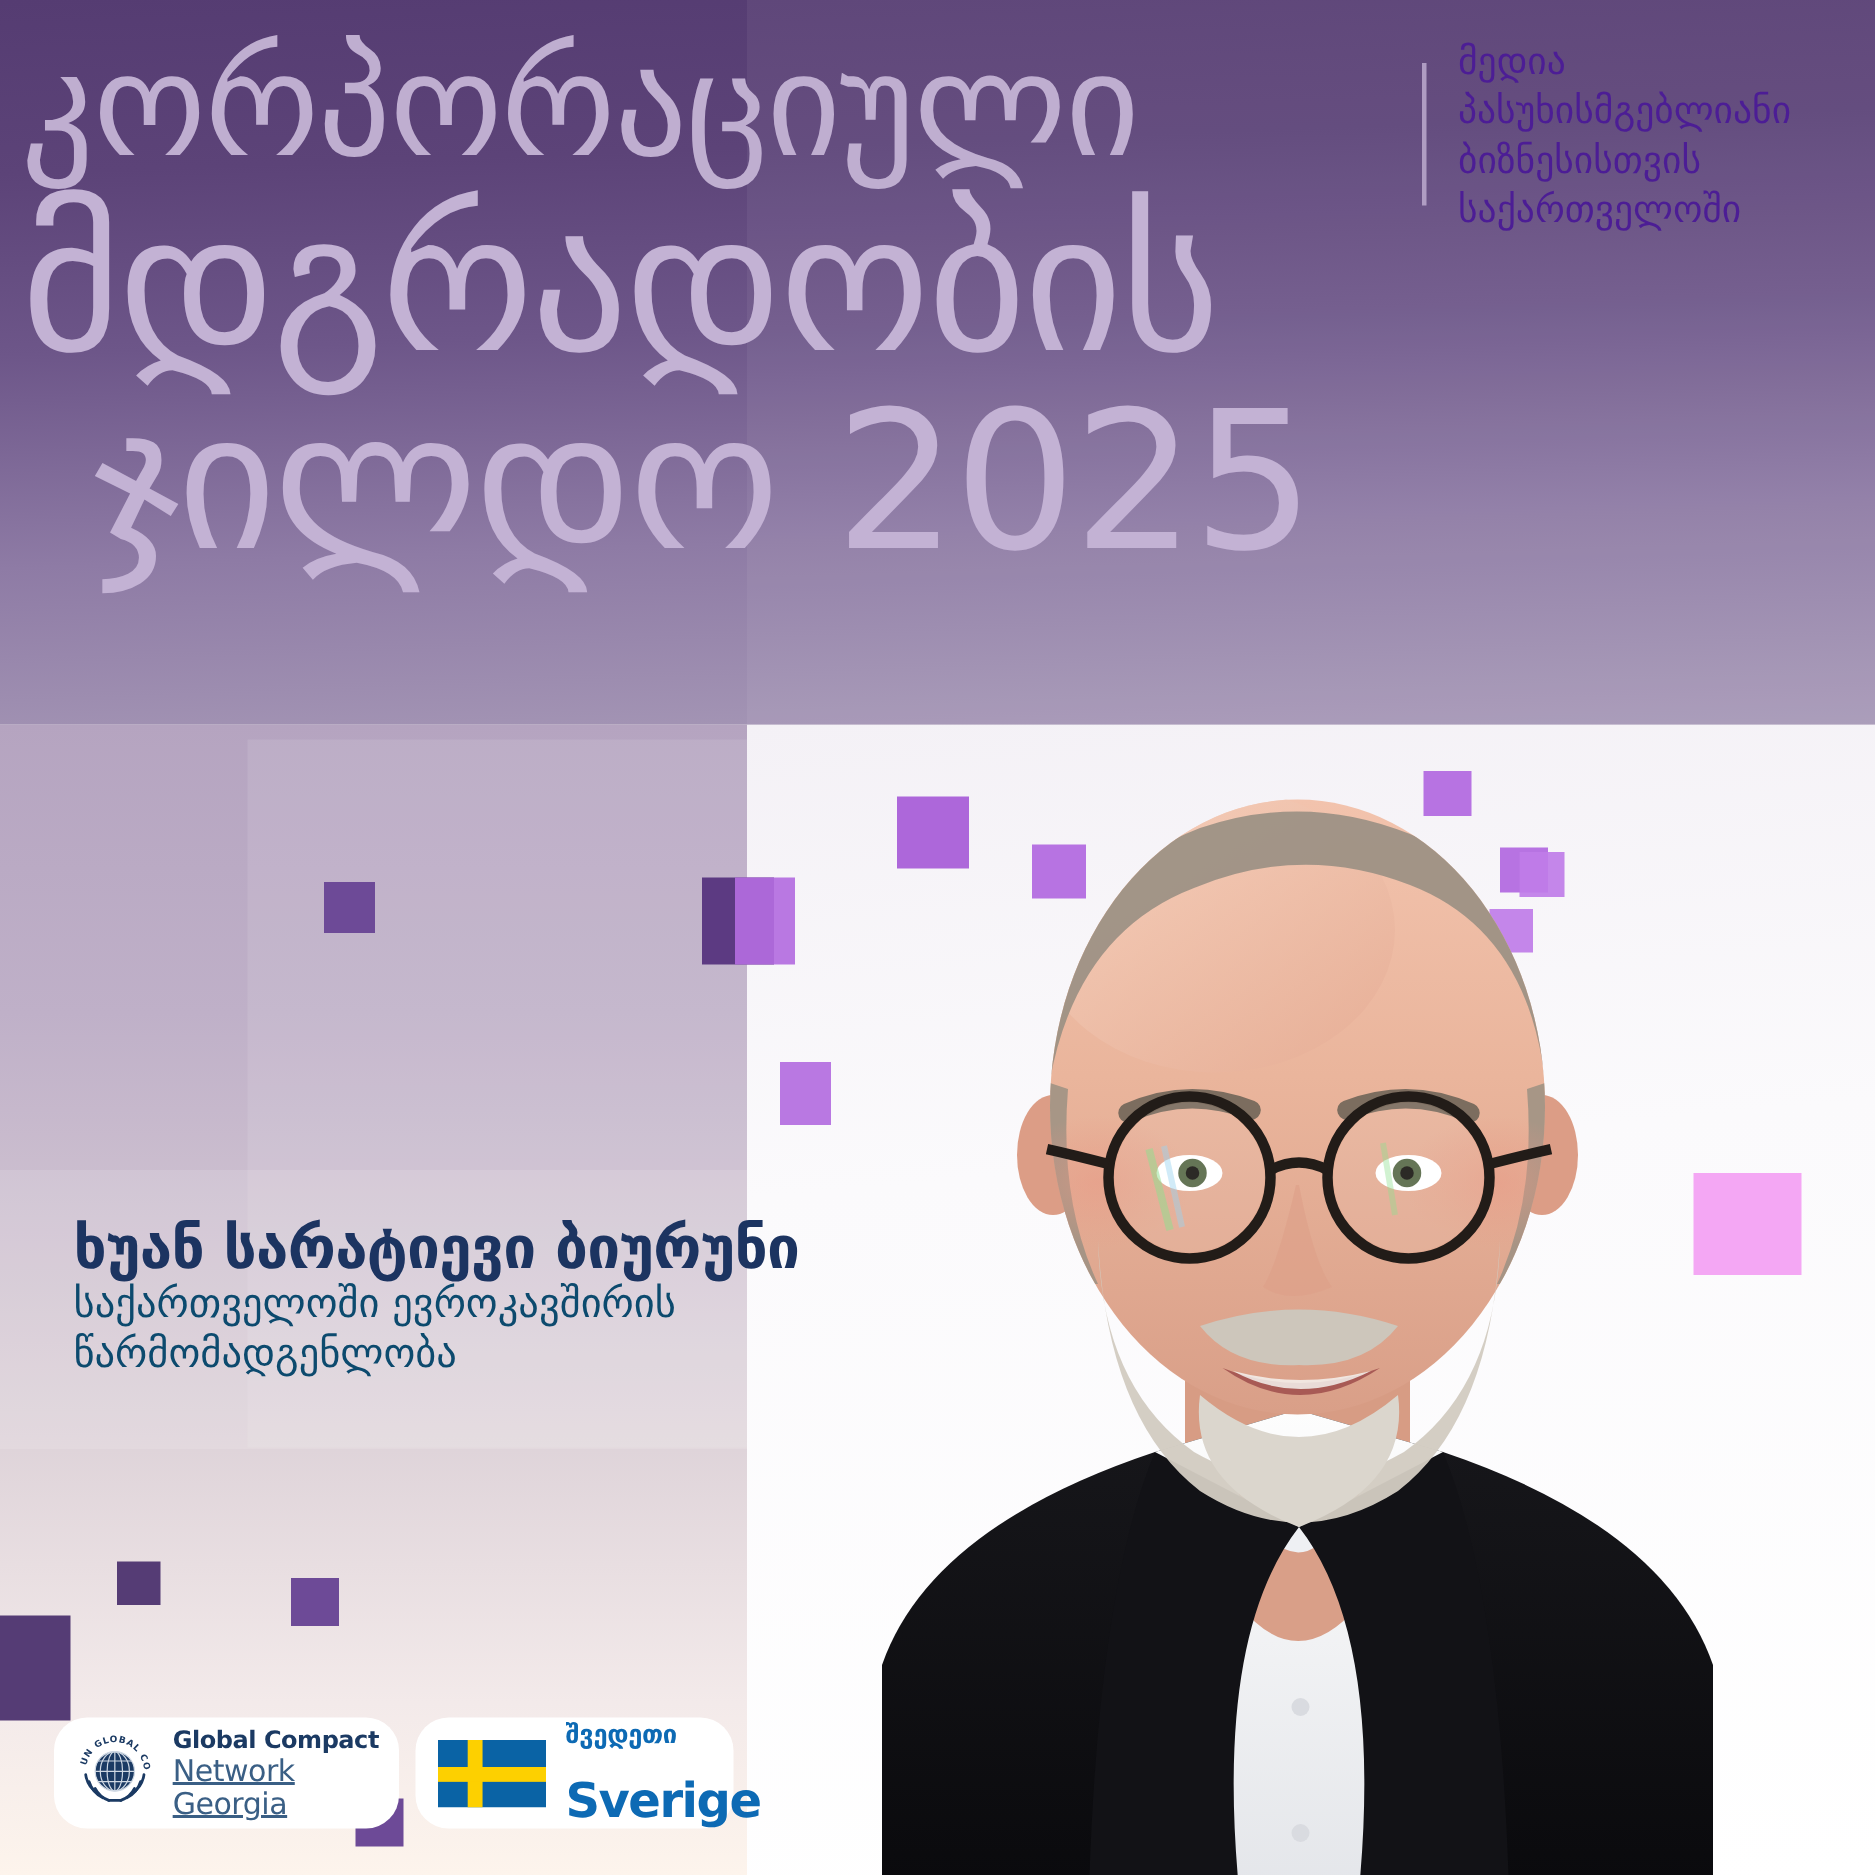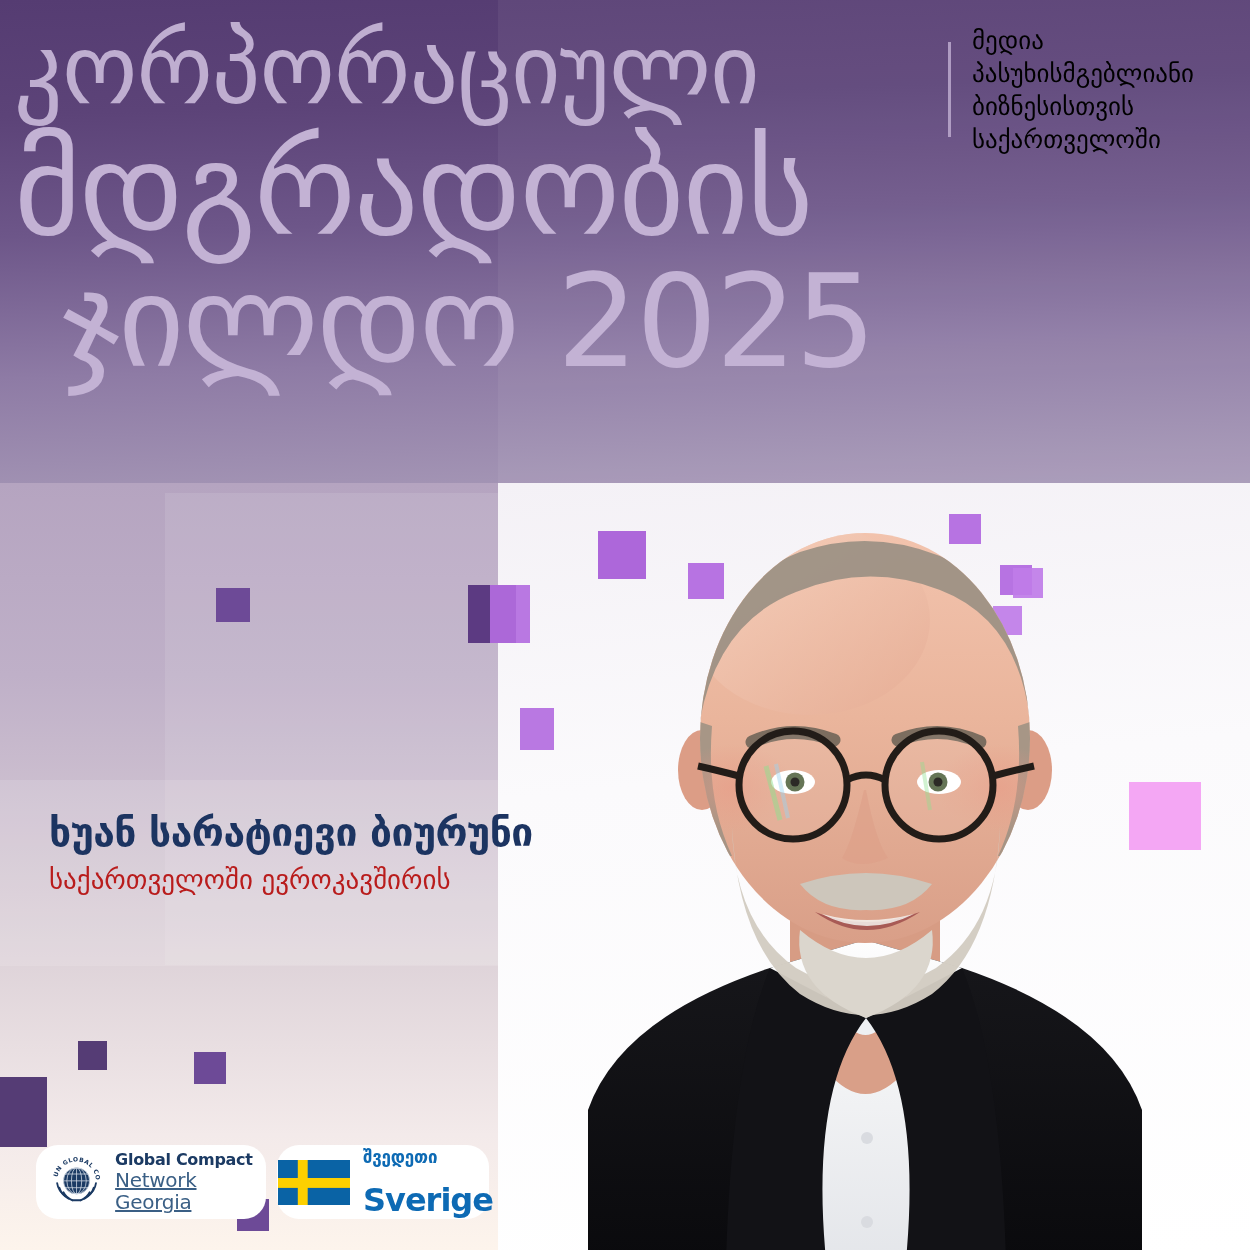--- a/index.html
+++ b/index.html
@@ -66,26 +66,25 @@
     letter-spacing:-1px;
     line-height:1.0;
     white-space:nowrap;
   }
   .t1 { font-size:96px; color:#bfaed0; }
   .t2 { font-size:128px; color:#c3b2d4; margin-top:8px; letter-spacing:-2px;}
   .t3 { font-size:128px; color:#c3b2d4; margin-top:4px; letter-spacing:-2px;margin-left:48px;}
 
   .sub-block {
     position:absolute; left:972px; top:24px;
-    color:#000000;
+    color:#4c1d95;
     font-size:25px;
     line-height:1.32;
     z-index:6;
     white-space:nowrap;
-    font-family:Liberation Serif, serif;
   }
   .sub-divider {
     position:absolute; left:948px; top:42px; width:3px; height:95px;
     background:#bcaace; opacity:.85; z-index:6;
   }
 
   
   .sq { position:absolute; }
 
   
@@ -96,31 +95,30 @@
 
   
   .speaker {
     position:absolute; left:49px; top:812px; z-index:12; width:470px;
   }
   .speaker-name {
     font-size:39px; font-weight:bold; color:#1c3461;
     line-height:1.08; letter-spacing:-.5px; white-space:nowrap;
   }
   .speaker-role {
-    margin-top:10px;
-    font-size:27px; color:#b91c1c; line-height:1.22; font-weight:400;
+    font-size:27px; color:#0c4a6e; line-height:1.22; font-weight:400;
   }
 
   
   .logo-pill {
     position:absolute; background:#ffffff; border-radius:22px;
     display:flex; align-items:center; z-index:14;
   }
   #pill-ungc { left:36px; top:1145px; width:230px; height:74px; padding-left:12px; }
-  #pill-sverige { left:277px; top:1145px; width:212px; height:74px; padding-left:0; }
+  #pill-sverige { left:277px; top:1145px; width:212px; height:74px; padding-left:14px; }
 
   .ungc-text { margin-left:10px; line-height:1.12; }
   .ungc-l1 { font-size:16px; font-weight:bold; color:#1b3a63; letter-spacing:-.3px;}
   .ungc-l2 { font-size:20px; font-weight:400; color:#3a5f85; letter-spacing:-.3px;text-decoration:underline;}
 
   .flag { width:74px; height:45px; flex:none; }
   .sv-text { margin-left:12px; line-height:1.0; }
   .sv-l1 { font-size:17px; color:#0d6ab4; font-weight:600; letter-spacing:-.2px; }
   .sv-l2 { font-size:32px; color:#0d6ab4; font-weight:bold; letter-spacing:-1px; margin-top:18px;}
 </style>
@@ -261,20 +259,21 @@
 
     <path d="M262 356 Q268 476 330 524 Q396 566 462 524 Q524 476 530 356
              Q528 454 466 498 Q396 538 326 498 Q264 454 262 356 Z" fill="#d2ccc2" opacity=".96"></path>
     <path d="M330 460 Q396 516 462 460 Q470 520 396 548 Q322 520 330 460 Z" fill="#dbd6cd"></path>
   </svg>
 
   <div class="speaker">
     <div class="speaker-name">ხუან სარატიევი ბიურუნი</div>
     <div class="speaker-role">
       <div>საქართველოში ევროკავშირის</div>
+      <div>წარმომადგენლობა</div>
     </div>
   </div>
 
   <div class="logo-pill" id="pill-ungc">
     <svg width="62" height="62" viewBox="0 0 100 100">
       <circle cx="50" cy="48" r="23" fill="#1b3a63"></circle>
       <g stroke="#cfd8e3" stroke-width="1.4" fill="none">
         <ellipse cx="50" cy="48" rx="23" ry="23"></ellipse>
         <ellipse cx="50" cy="48" rx="9" ry="23"></ellipse>
         <ellipse cx="50" cy="48" rx="17" ry="23"></ellipse>

